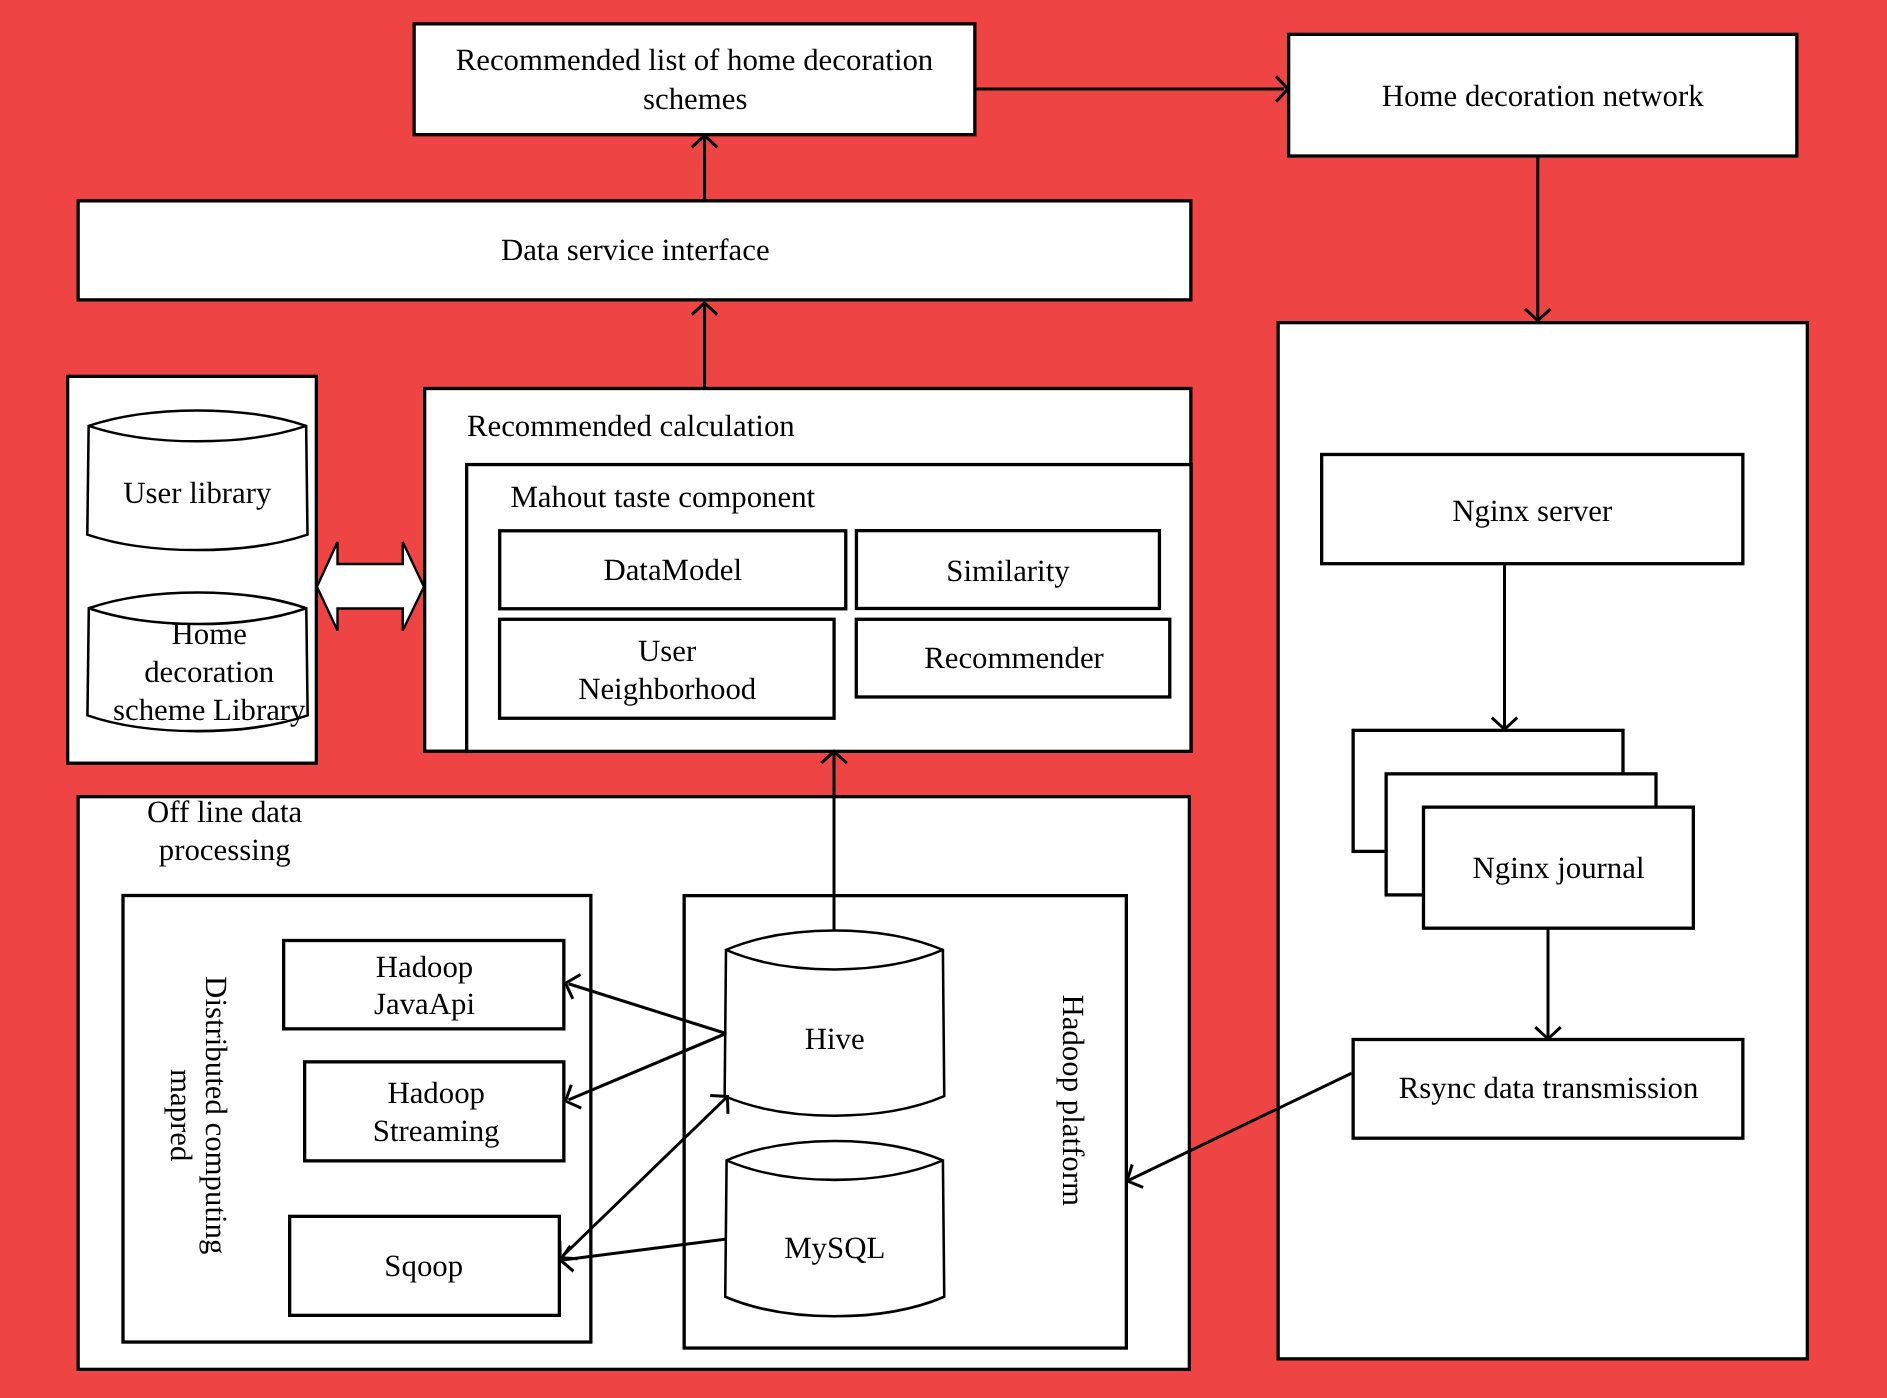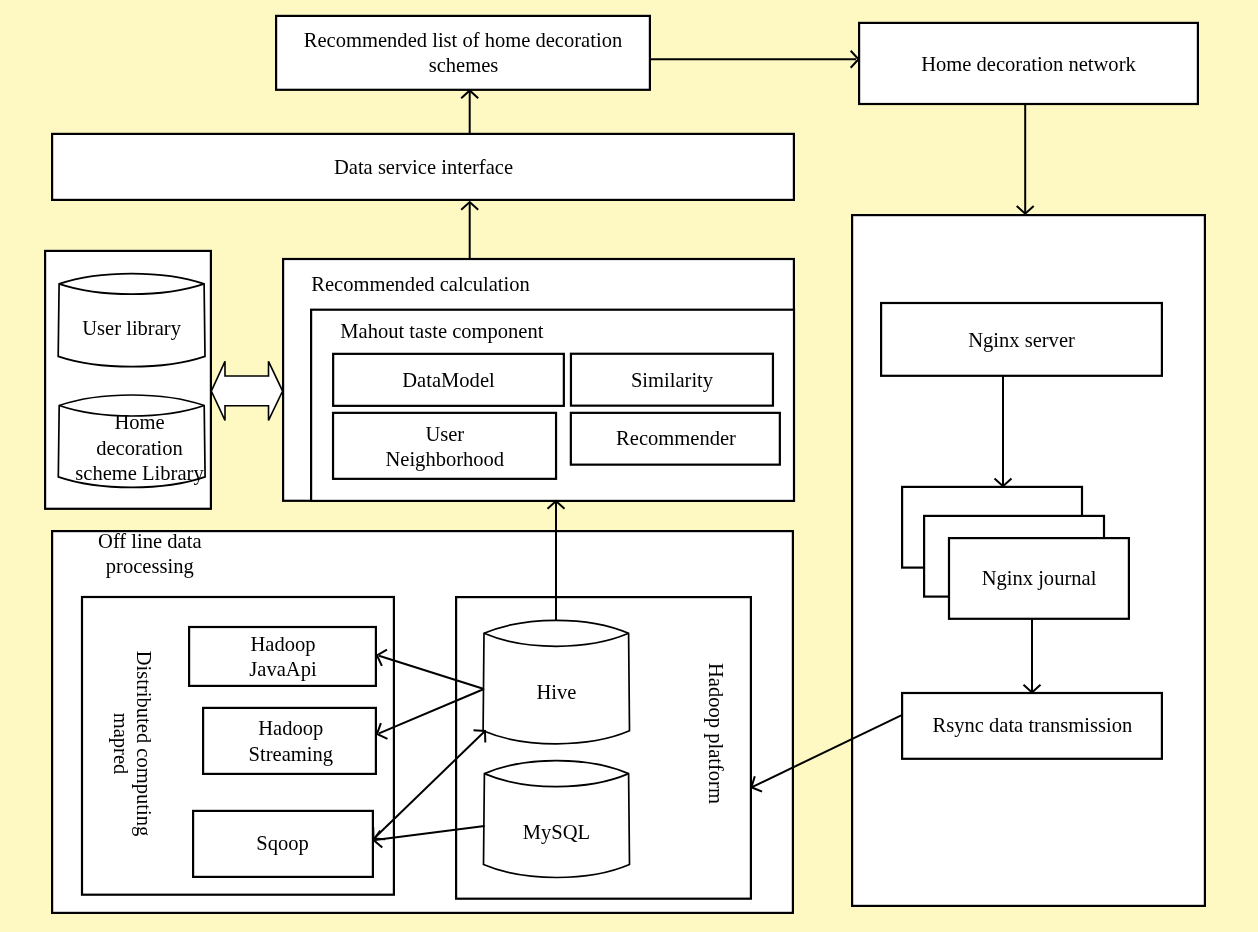--- a/index.html
+++ b/index.html
@@ -1,19 +1,19 @@
 <!DOCTYPE html>
 <html><head>
 <meta charset="utf-8">
 <title>Home decoration recommendation system architecture</title>
 <style>
   html,body{margin:0;padding:0;background:#ffffff;}
   body{width:1258px;height:932px;overflow:hidden;
        font-family:"Liberation Serif","DejaVu Serif",serif;}
-  #diagram{position:relative;width:1258px;height:932px;background:#fef9c3;}
+  #diagram{position:relative;width:1258px;height:932px;background:#ef4444;}
   #canvas{position:absolute;left:0;top:0;display:block;}
   .bx{fill:#ffffff;stroke:#000000;stroke-width:2.2;}
   .cyl{fill:#ffffff;stroke:#000000;stroke-width:1.7;}
   .cylo{fill:none;stroke:#000000;stroke-width:1.7;}
   .ln{fill:none;stroke:#000000;stroke-width:2.0;stroke-linecap:butt;}
   .ah{fill:none;stroke:#000000;stroke-width:2.0;stroke-linecap:butt;}
   .dbl{fill:#ffffff;stroke:#000000;stroke-width:1.6;stroke-linejoin:miter;}
   text{fill:#000000;font-family:"Liberation Serif","DejaVu Serif",serif;font-size:20.55px;}
   .c{text-anchor:middle;}
   .l{text-anchor:start;}

